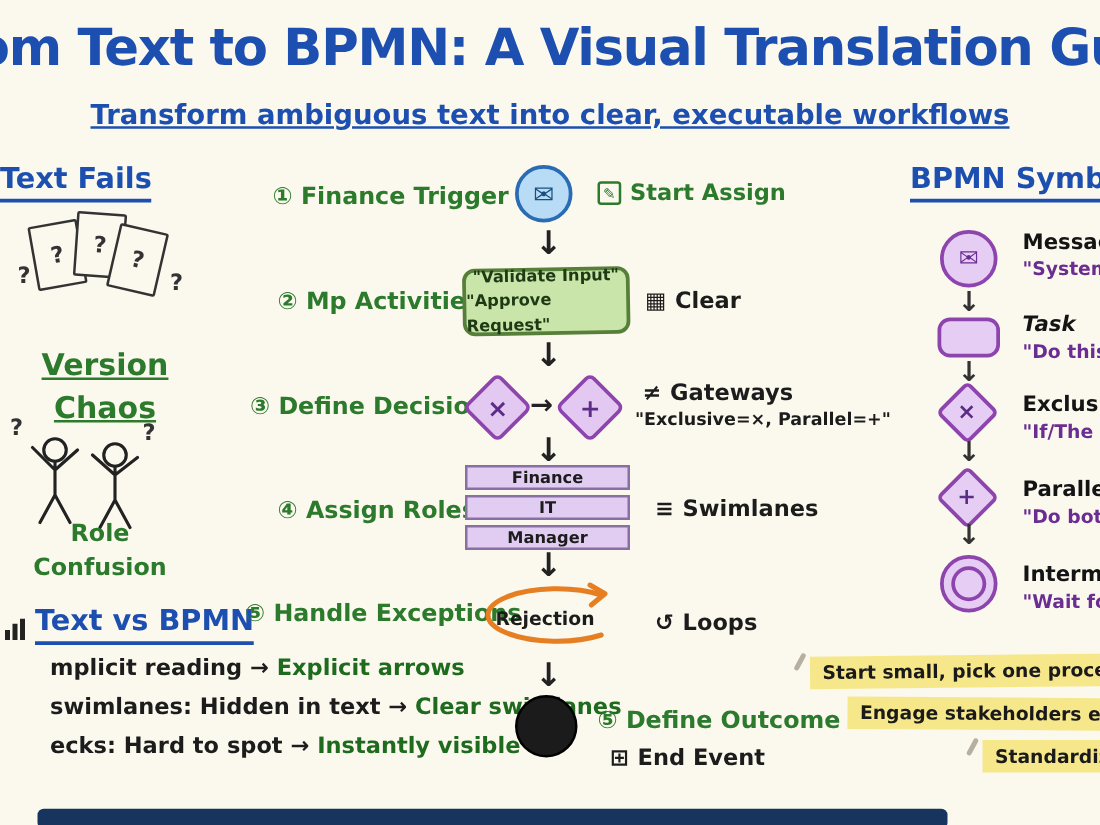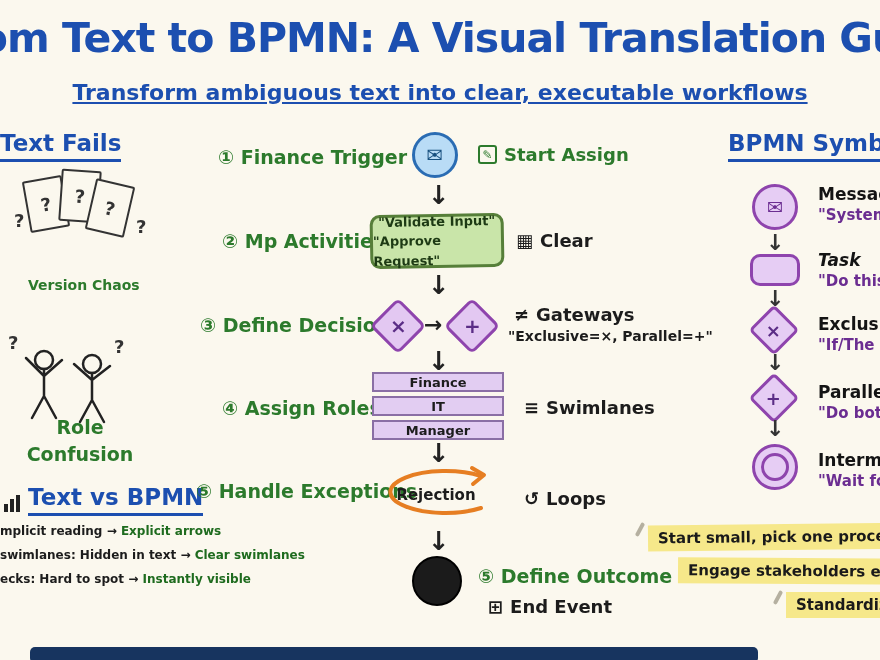--- a/index.html
+++ b/index.html
@@ -37,21 +37,21 @@
                 justify-content:center; font-size:19px; color:#6b2d91; }
   .sym-rect { width:50px; height:32px; border-radius:10px; }
   .sym-diamond { width:36px; height:36px; border-radius:5px; transform:rotate(45deg); display:flex;
                  align-items:center; justify-content:center; }
   .sym-diamond > span { transform:rotate(-45deg); font-size:18px; color:#5b2d86; }
   .sym-dbl { width:46px; height:46px; border-radius:50%; display:flex; align-items:center; justify-content:center; }
   .sym-dbl .inner { width:28px; height:28px; border:3px solid #8e44ad; border-radius:50%; }
   .sym-name { font-size:17px; color:#141414; }
   .sym-quote { font-size:15px; color:#6b2d91; }
   .tip { background:#f6e88a; padding:4px 10px; font-size:15px; color:#1a1a1a; }
-  .cmp { font-size:12px; white-space:nowrap; margin-bottom:10px; }
+  .cmp { font-size:18px; white-space:nowrap; margin-bottom:10px;padding-left:40px; }
   .cmp .to { color:#1e6b1e; }
   .paper { width:40px; height:52px; border:2px solid #333; background:#fbf8ee; display:flex;
            align-items:center; justify-content:center; font-size:15px; color:#333; border-radius:2px; }
   .qm { font-size:18px; color:#333; }
   .bars-icon { display:inline-flex; align-items:flex-end; gap:2px; height:20px; padding-bottom:4px; }
   .bars-icon i { width:4px; background:#222; display:block; }
   .bars-icon i:nth-child(1){ height:8px; } .bars-icon i:nth-child(2){ height:13px; } .bars-icon i:nth-child(3){ height:17px; }
   .pen-mark { width:4px; height:15px; background:#b5b0a0; transform:rotate(28deg); border-radius:2px; }
   .navy-bar { background:#17345f; border-radius:5px; }
 </style>
@@ -72,21 +72,21 @@
     <div class="abs paper" style="left:42px;top:2px;transform:rotate(4deg);">
       <span class="qm">?</span>
     </div>
     <div class="abs paper" style="left:72px;top:14px;transform:rotate(13deg);">
       <span class="qm">?</span>
     </div>
     <span class="abs qm" style="left:-4px;top:42px;">?</span>
     <span class="abs qm" style="left:118px;top:48px;">?</span>
   </div>
 
-  <div class="abs green" style="left:28px;top:276px;width:112px;font-size:14px;line-height:1.4;">Version Chaos</div>
+  <div class="abs green" style="left:28px;top:276px;width:112px;text-align:center;font-size:24px;line-height:1.4;text-decoration:underline;">Version Chaos</div>
 
   <div class="abs" style="left:6px;top:340px;width:124px;height:90px;">
     <svg width="124" height="88" viewBox="0 0 124 88">
       <g fill="none" stroke="#222" stroke-width="2.5" stroke-linecap="round">
         <circle cx="38" cy="20" r="9"></circle>
         <path d="M38 29 L38 56 M38 36 L20 18 M38 36 L56 20 M38 56 L26 78 M38 56 L50 78"></path>
         <circle cx="86" cy="24" r="9"></circle>
         <path d="M86 33 L86 60 M86 40 L68 24 M86 40 L104 26 M86 60 L74 82 M86 60 L98 82"></path>
       </g>
     </svg>

